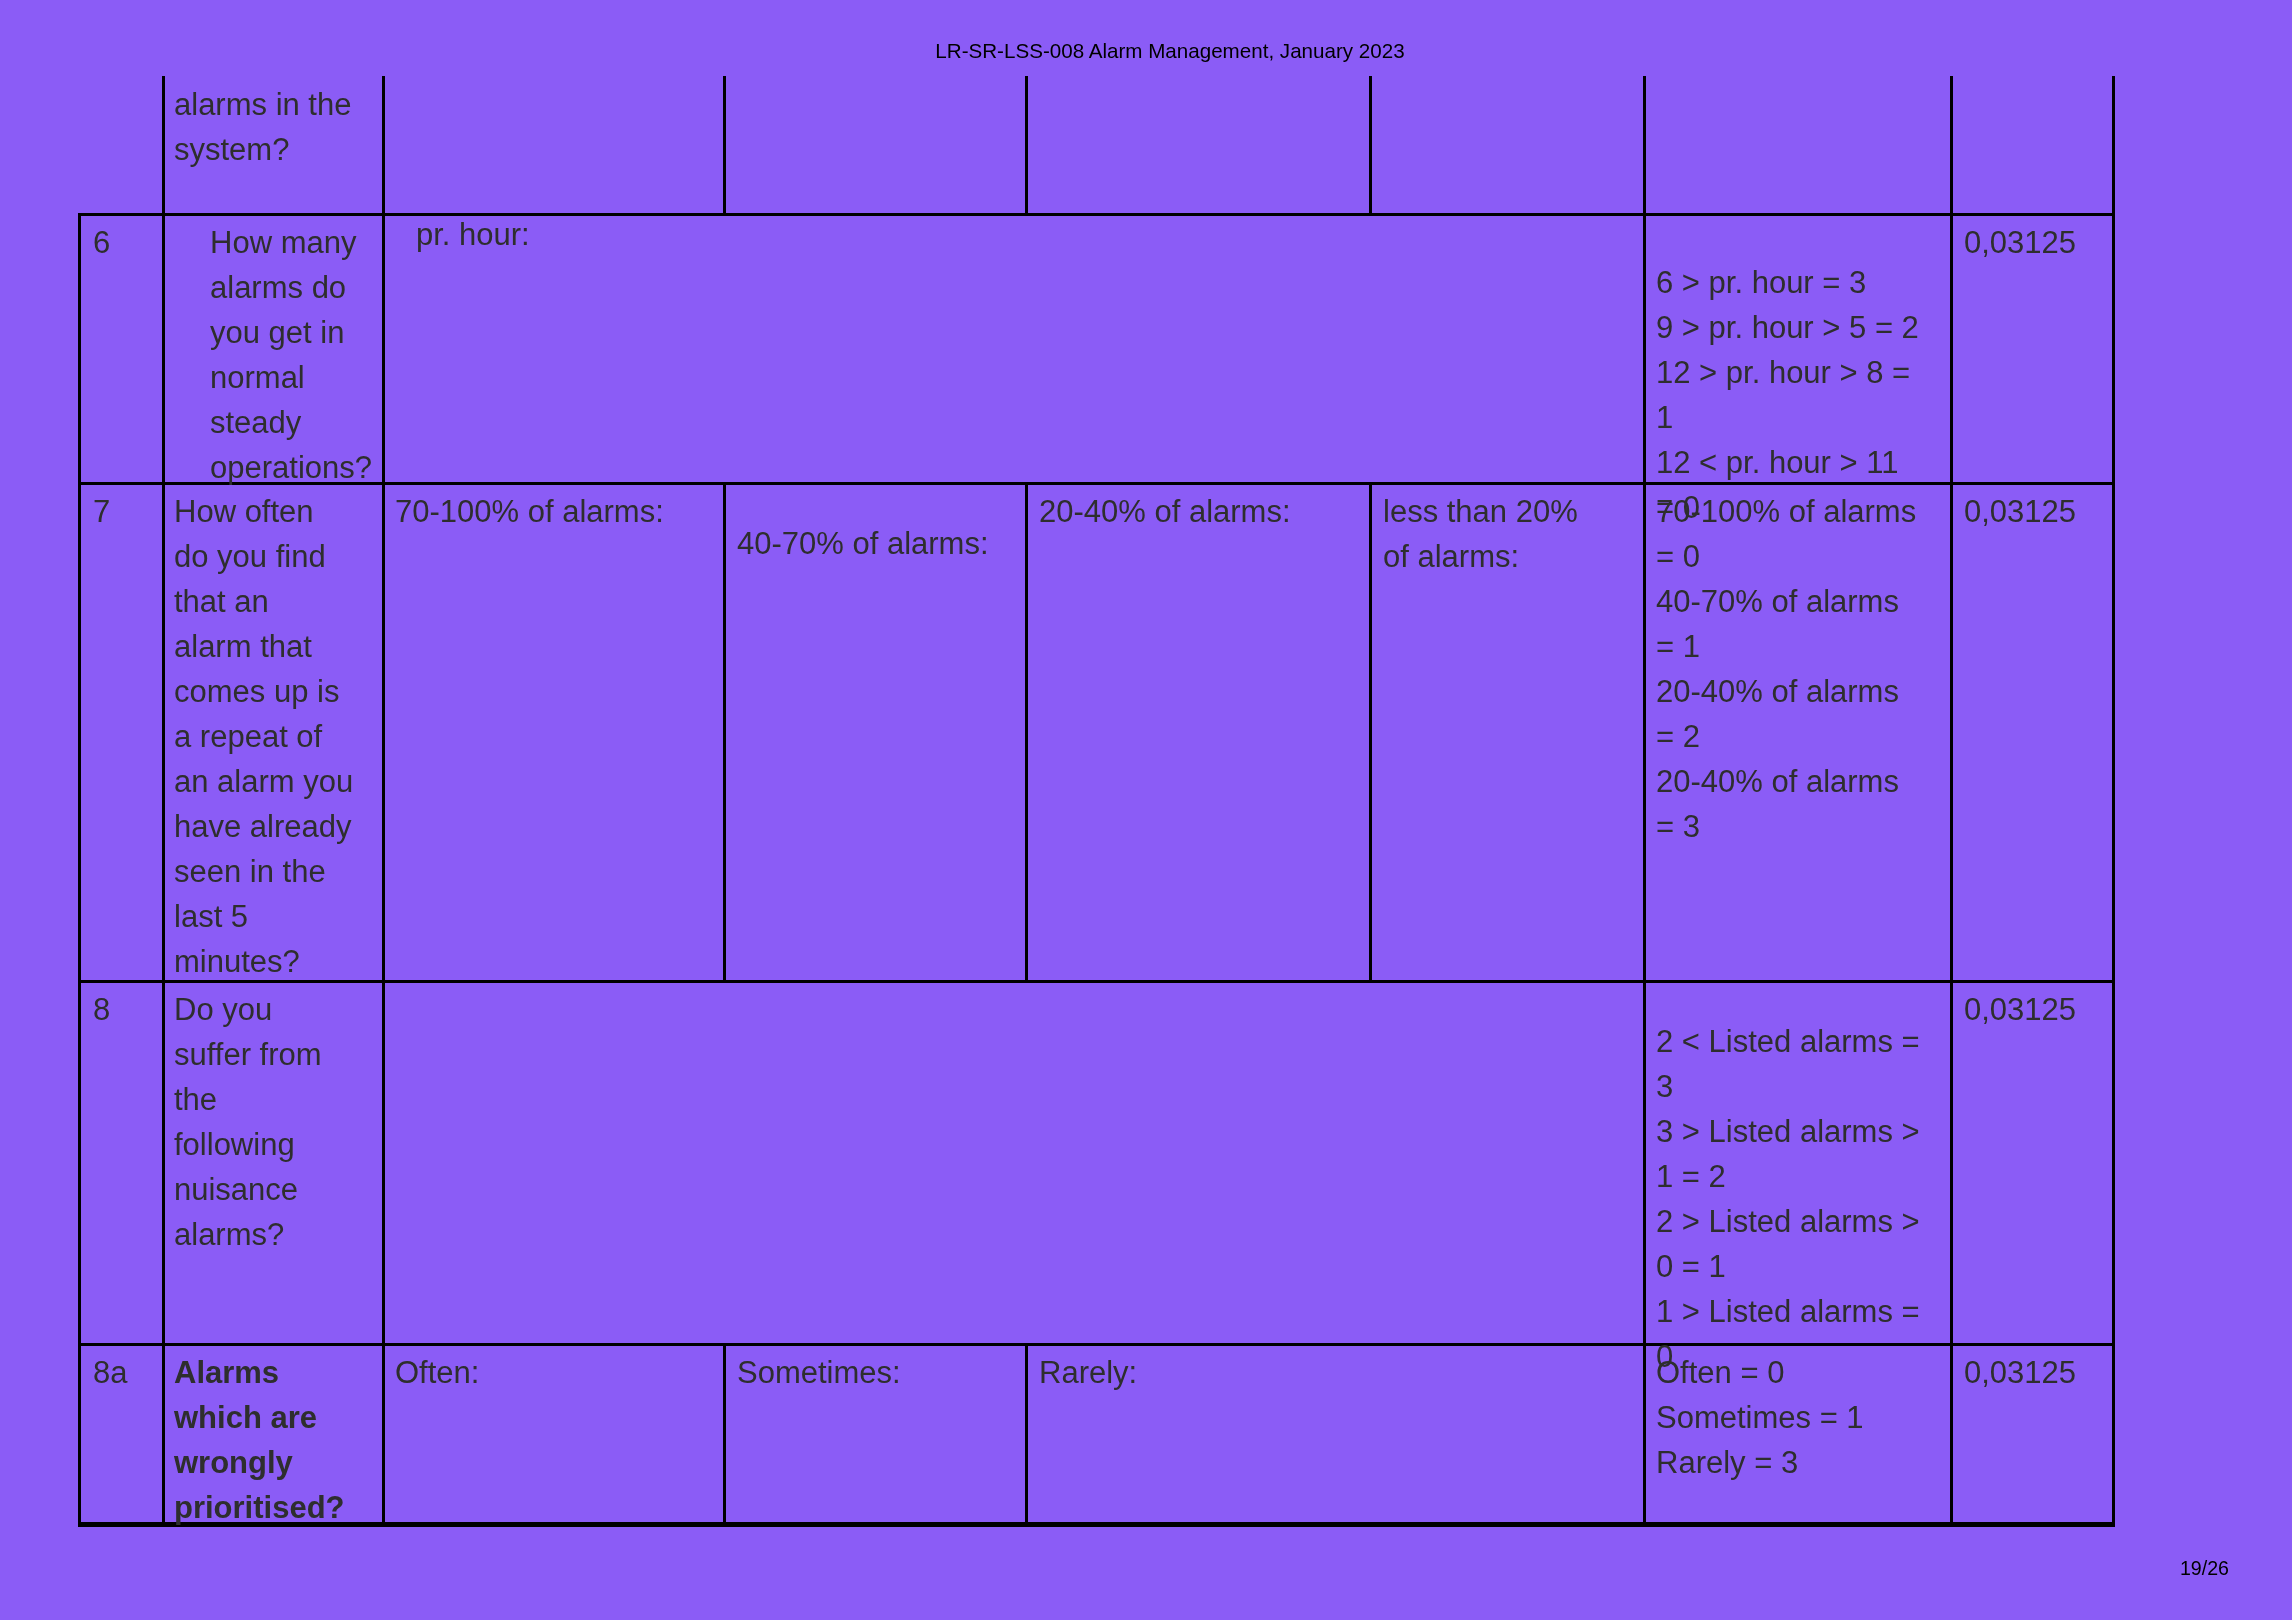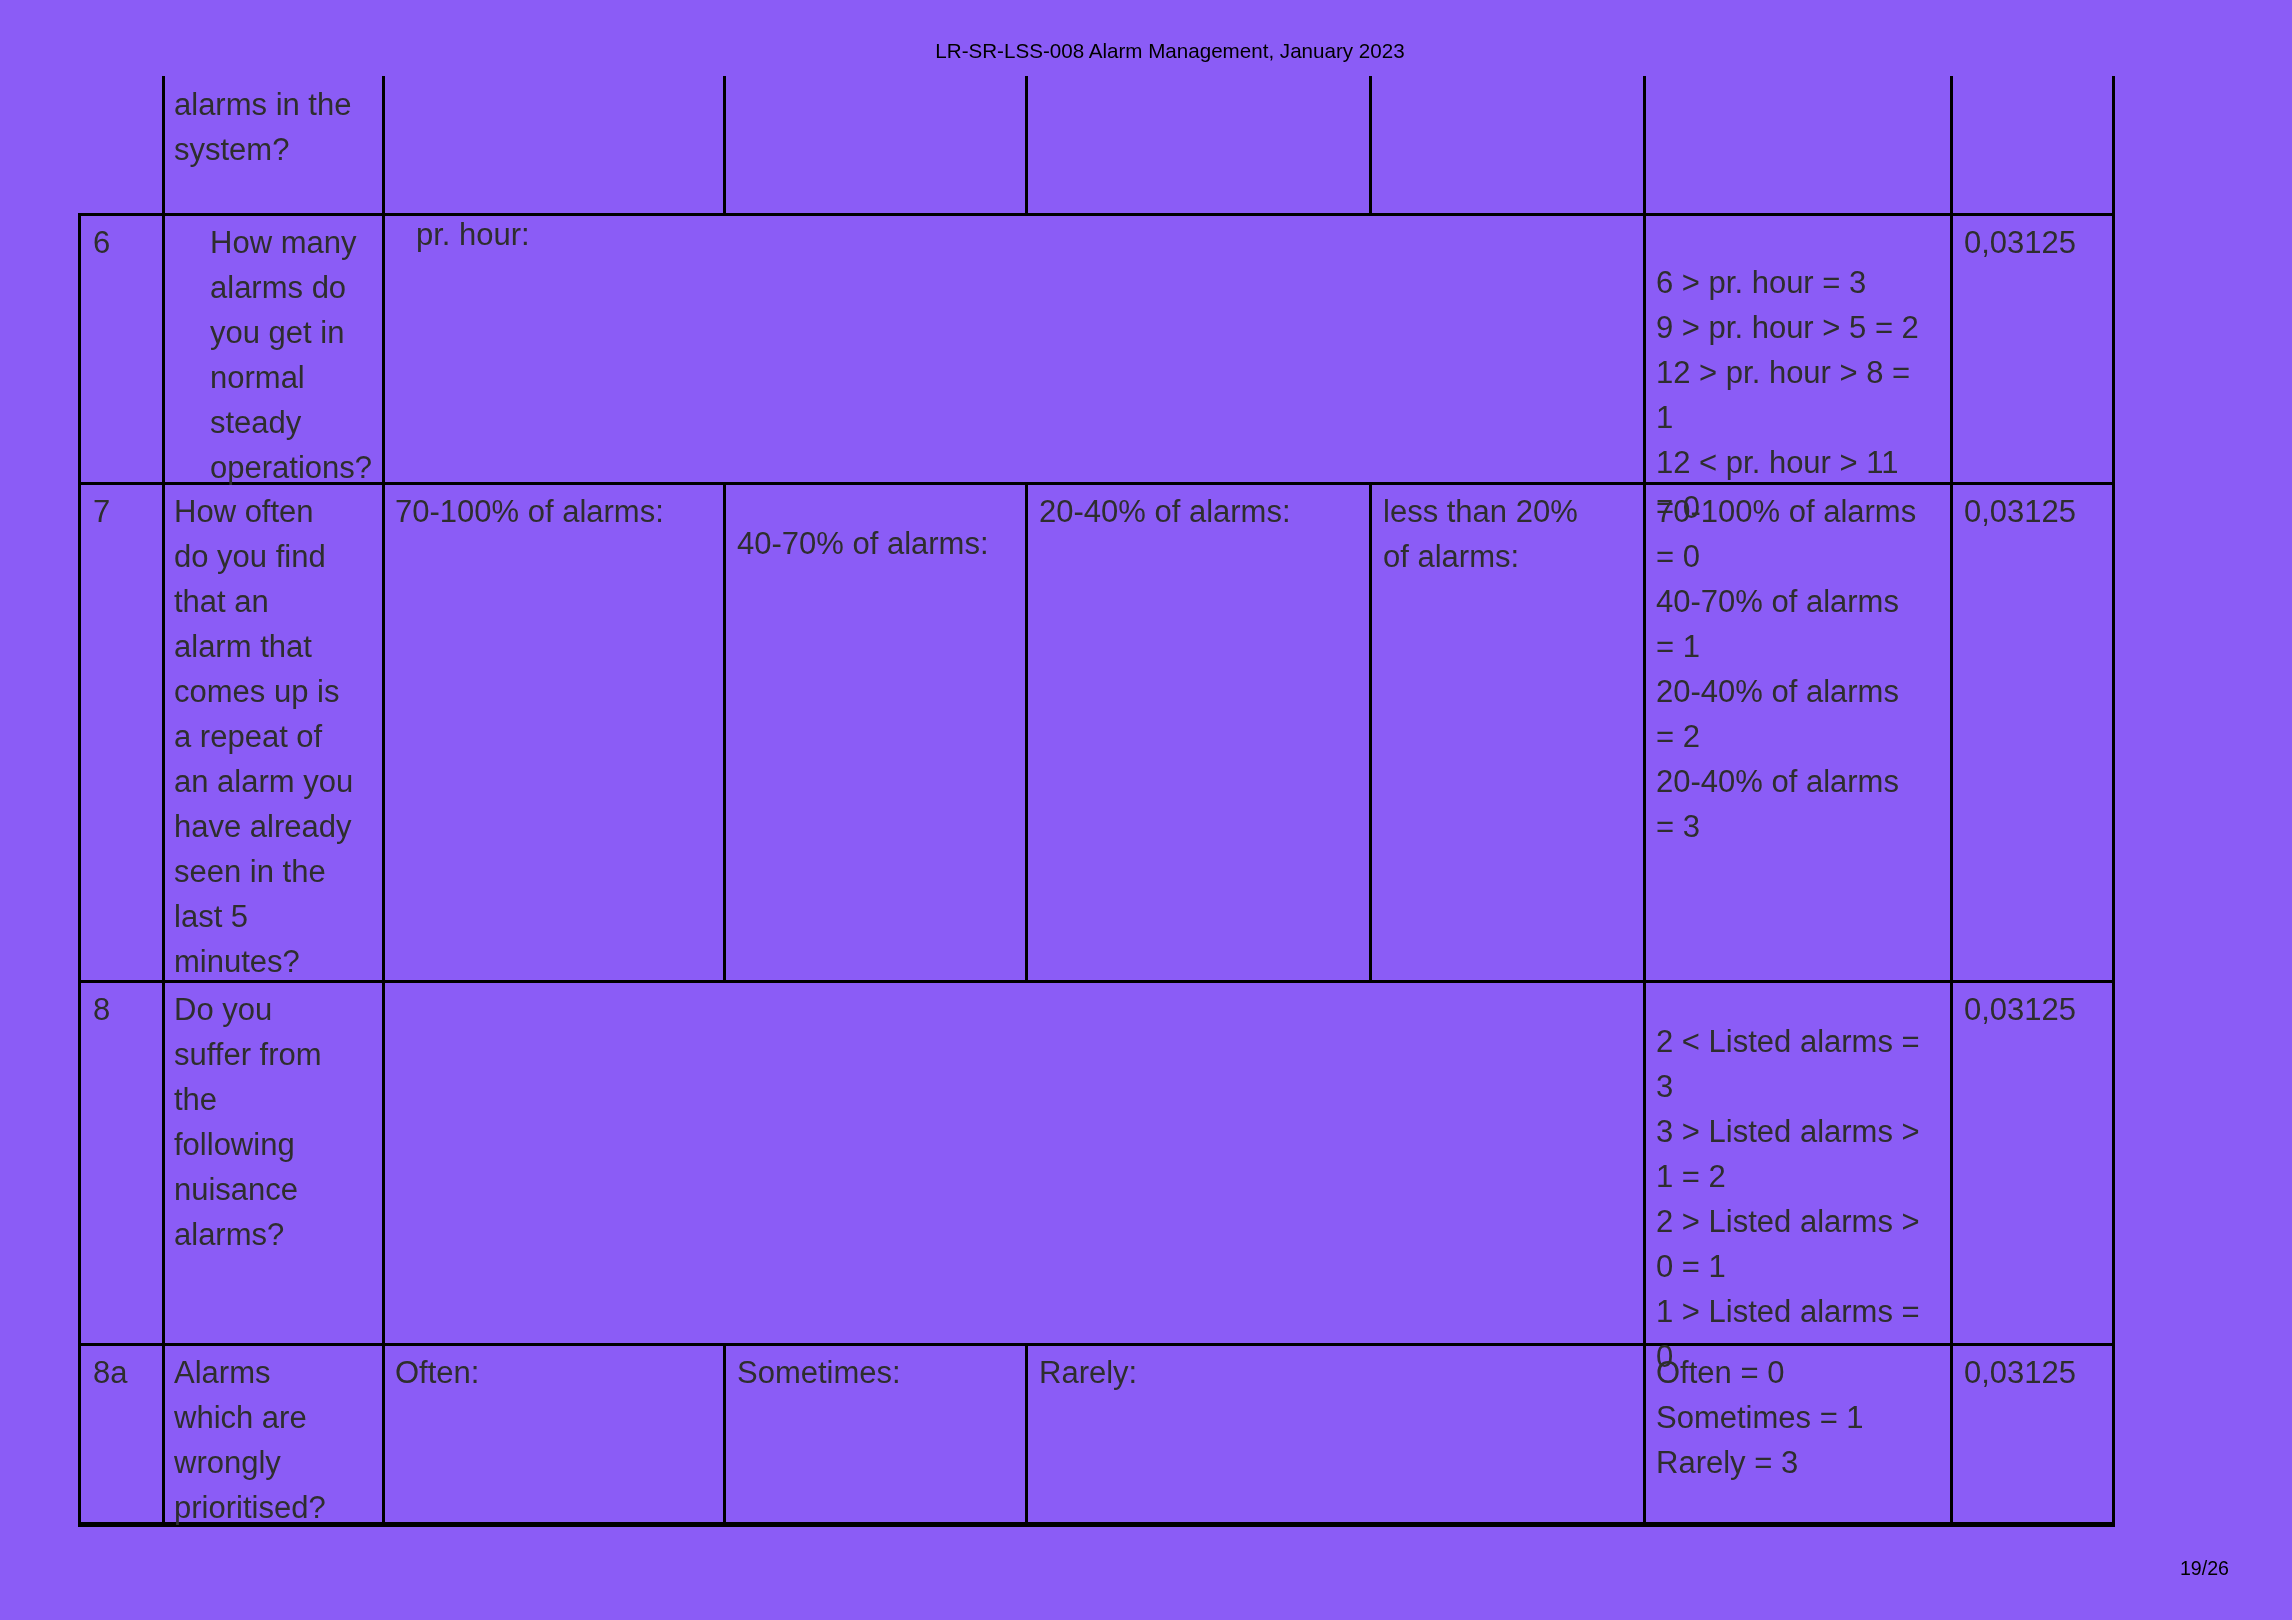--- a/index.html
+++ b/index.html
@@ -127,21 +127,21 @@
 3
 3 &gt; Listed alarms &gt;
 1 = 2
 2 &gt; Listed alarms &gt;
 0 = 1
 1 &gt; Listed alarms =
 0</div>
   <div class="ct" style="left:1964px;top:987px;">0,03125</div>
 
   <div class="ct" style="left:93px;top:1350px;">8a</div>
-  <div class="ct" style="left:174px;top:1350px;">Alarms
+  <div class="ct" style="left:174px;top:1350px;font-weight:bold;">Alarms
 which are
 wrongly
 prioritised?</div>
   <div class="ct" style="left:395px;top:1350px;">Often:</div>
   <div class="ct" style="left:737px;top:1350px;">Sometimes:</div>
   <div class="ct" style="left:1039px;top:1350px;">Rarely:</div>
   <div class="ct" style="left:1656px;top:1350px;">Often = 0
 Sometimes = 1
 Rarely = 3</div>
   <div class="ct" style="left:1964px;top:1350px;">0,03125</div>

